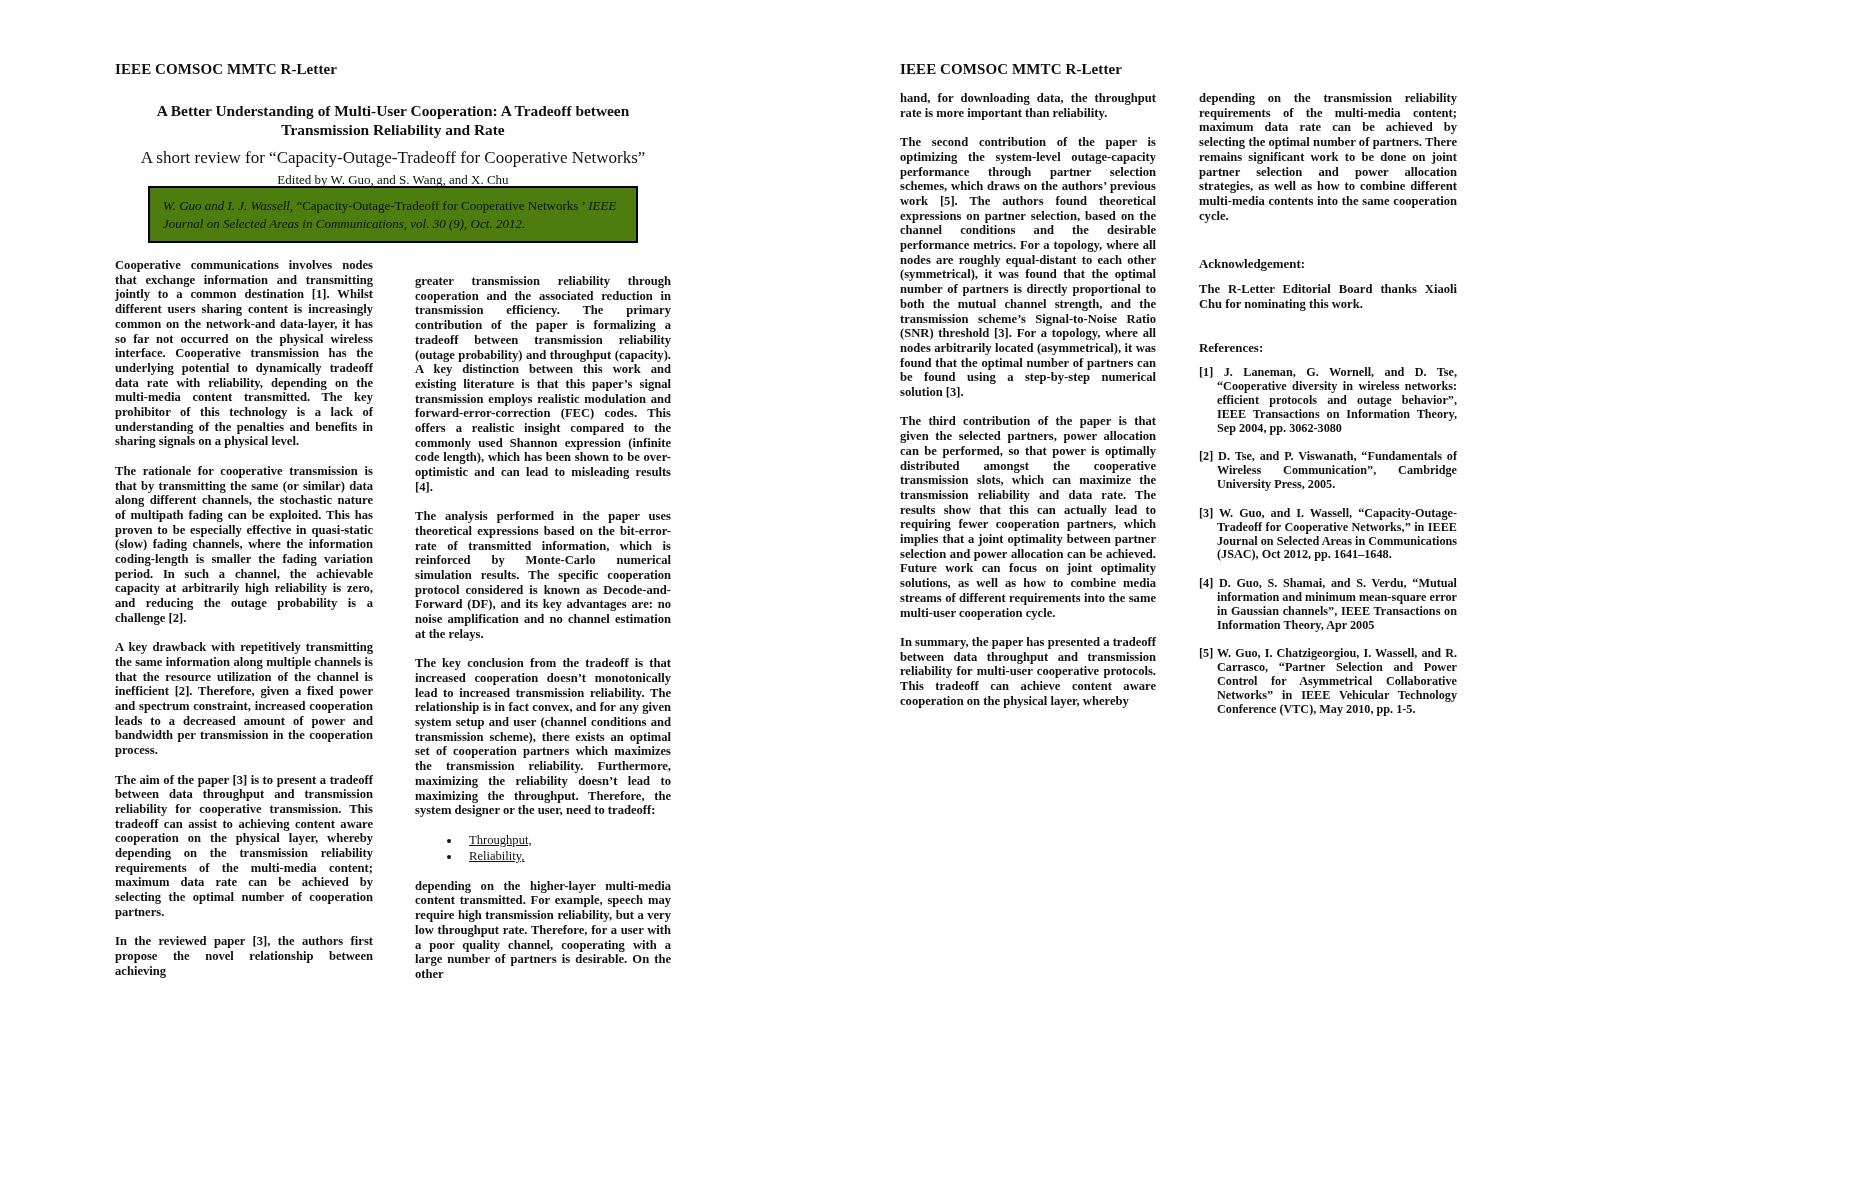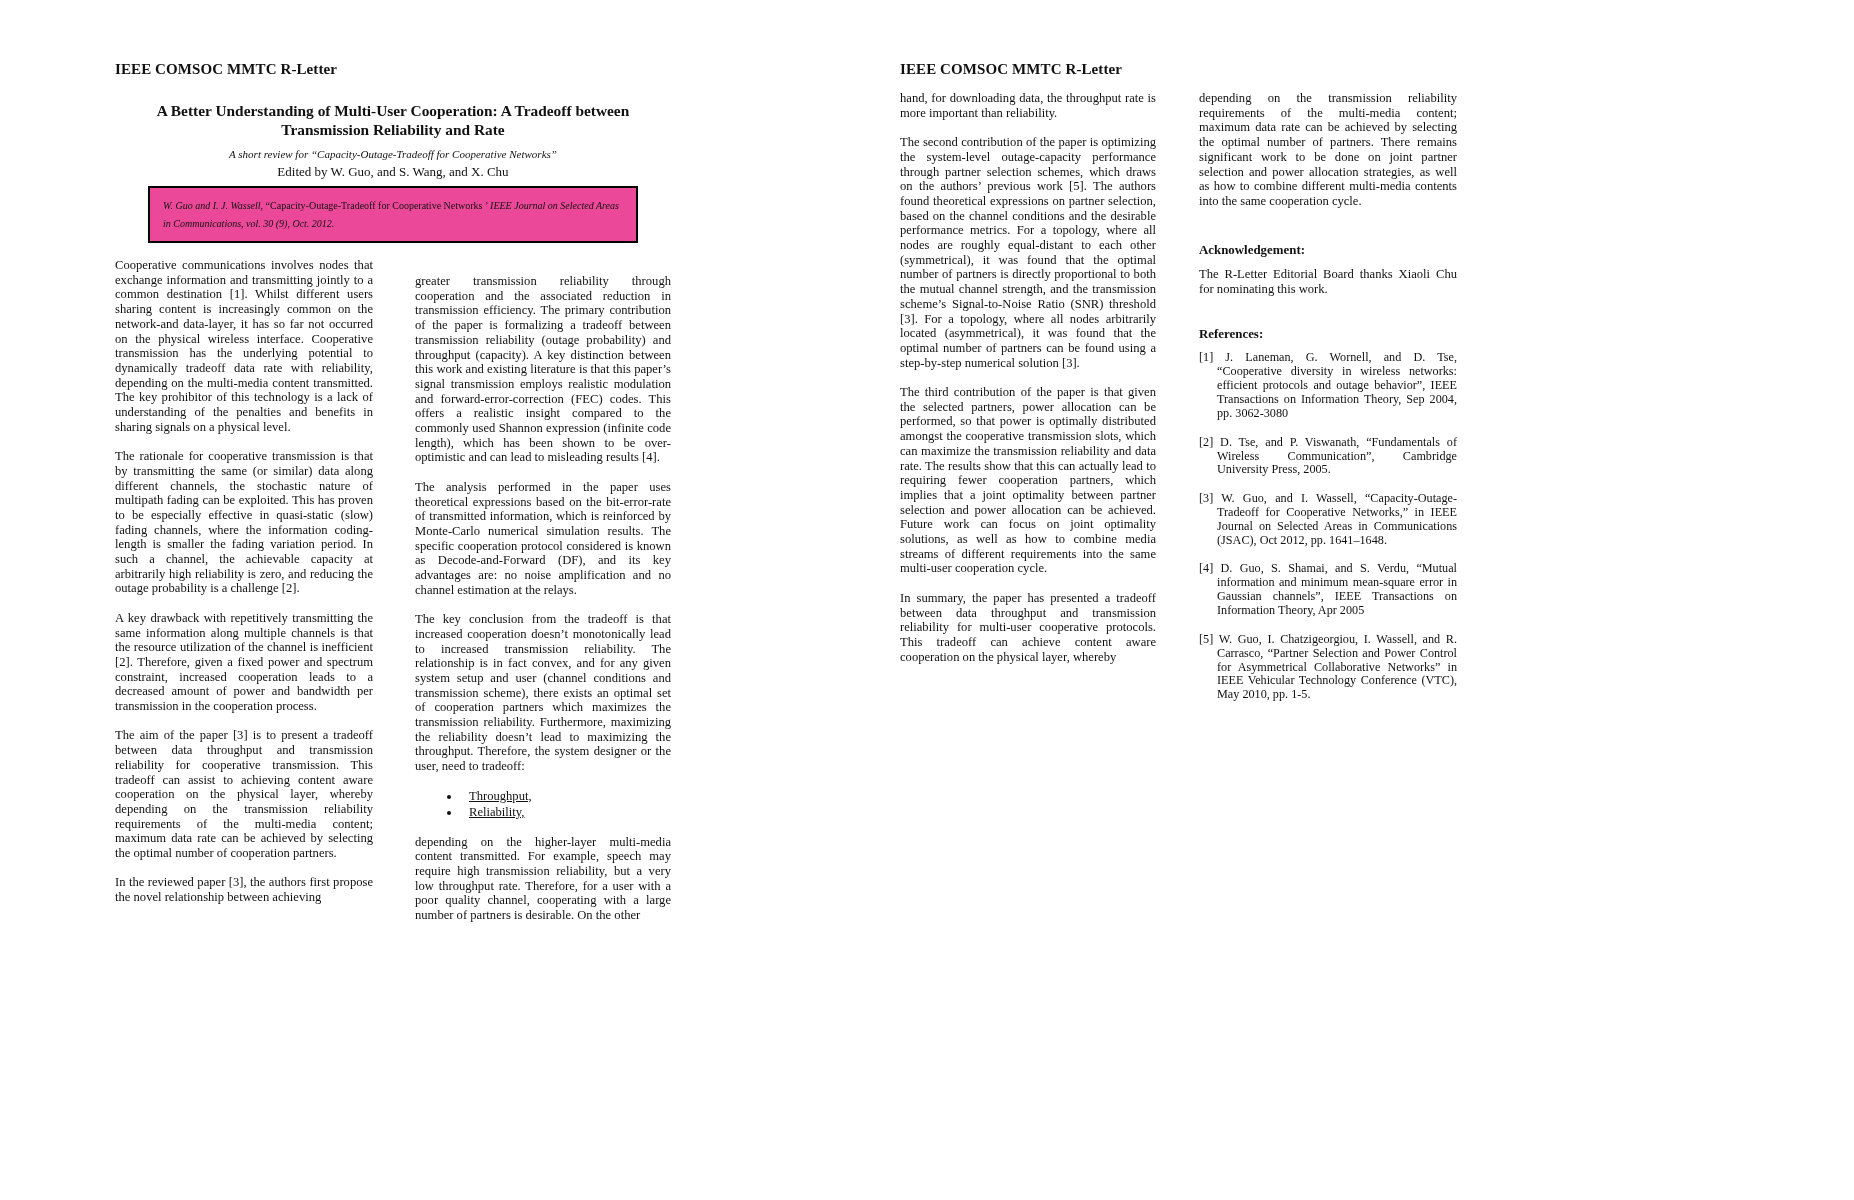--- a/index.html
+++ b/index.html
@@ -34,50 +34,49 @@
     text-align: center;
   }
   .article-title {
     font-weight: bold;
     font-size: 15.4px;
     line-height: 18.8px;
     max-width: 500px;
     margin: 0 auto;
   }
   .article-subtitle {
-    font-style: italic;
-    font-size: 11px;
+    font-size: 17px;
     margin-top: 8px;
   }
   .edited-by {
     font-size: 13px;
     margin-top: 4px;
   }
 
   .citation-box {
     position: absolute;
     left: 148px;
     top: 186px;
     width: 460px;
     padding: 9px 13px;
-    background: #ec4899;
+    background: #4d7c0f;
     border: 2px solid #000000;
-    font-size: 10px;
+    font-size: 13px;
     line-height: 17.5px;
   }
   .cit-italic { font-style: italic; }
   .cit-normal { font-style: normal; }
 
   .col {
     position: absolute;
     text-align: justify;
     font-size: 12.6px;
     line-height: 14.7px;
   }
-  .col p { margin: 0 0 14.7px 0; }
+  .col p { margin: 0 0 14.7px 0; font-weight: bold; }
   .col p:last-child { margin-bottom: 0; }
 
   .col-l1 { left: 115px;  top: 258px; width: 258px; }
   .col-l2 { left: 415px;  top: 258px; width: 256px; margin-top: 16px; }
   .col-r1 { left: 900px;  top: 91px;  width: 256px; }
   .col-r2 { left: 1199px; top: 91px;  width: 258px; }
 
   ul.bullets {
     margin: 14.7px 0;
     padding-left: 46px;

